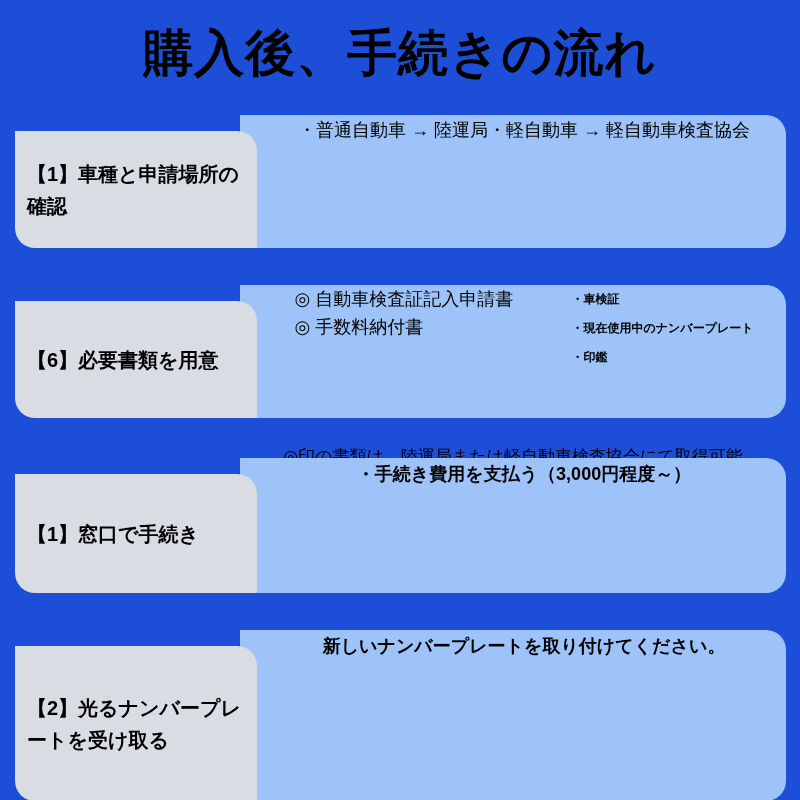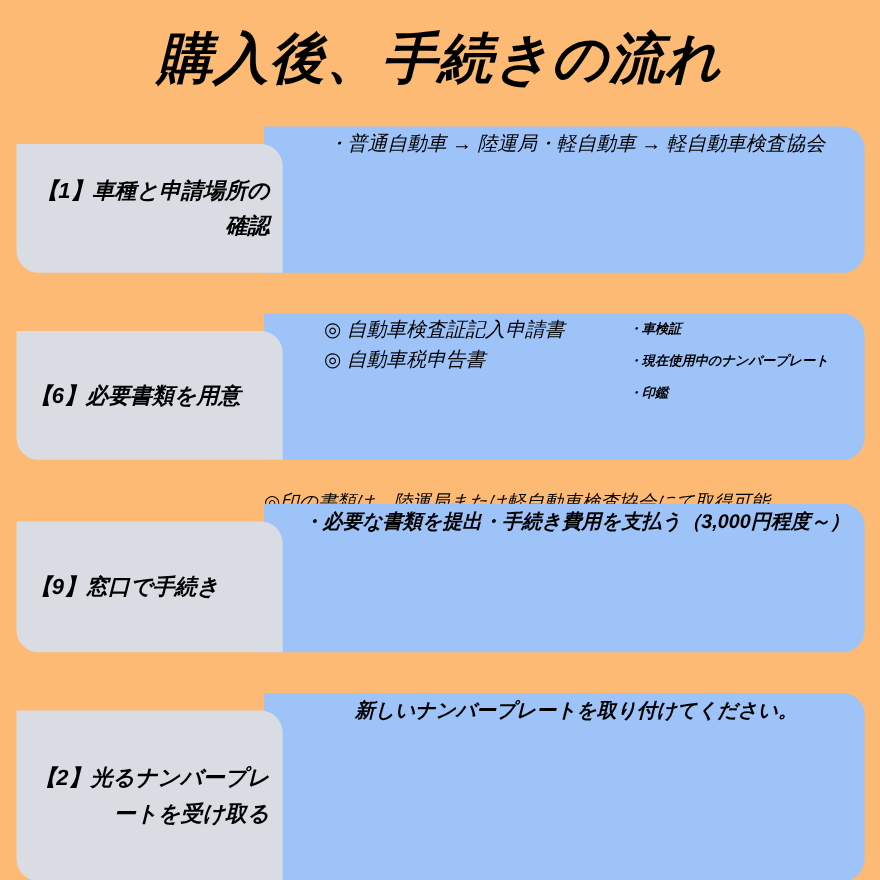--- a/index.html
+++ b/index.html
@@ -1,38 +1,38 @@
 <!DOCTYPE html>
 <html><head>
 <meta charset="utf-8">
 <style>
   html,body{margin:0;padding:0;background:#fff;}
-  .page{position:relative;width:800px;height:800px;background:#fdba74;overflow:hidden;
-        font-family:"Liberation Sans","DejaVu Sans",sans-serif;color:#000;font-style:italic;}
+  .page{position:relative;width:800px;height:800px;background:#1d4ed8;overflow:hidden;
+        font-family:"Liberation Sans","DejaVu Sans",sans-serif;color:#000;}
   .title{position:absolute;top:20px;left:0;width:100%;margin:0;text-align:center;
          font-size:50px;font-weight:900;letter-spacing:1px;}
   .row{position:absolute;left:0;width:800px;}
   .row1{top:115px;height:133px;}
   .row2{top:285px;height:133px;}
   .row3{top:458px;height:135px;}
   .row4{top:630px;height:171px;}
   .blue-box{position:absolute;left:240px;right:14px;top:0;bottom:0;background:#9dc3f8;
             border-radius:0 20px 20px 0;display:flex;flex-direction:row;justify-content:center;
             padding:0 6px 0 28px;box-sizing:border-box;}
   .gray-box{position:absolute;left:15px;width:242px;top:16px;bottom:0;background:#d9dce3;
             border-radius:0 20px 0 20px;display:flex;align-items:center;
-            padding:0 12px;box-sizing:border-box;font-weight:bold;font-size:20px;line-height:32px;text-align:right;}
+            padding:0 12px;box-sizing:border-box;font-weight:bold;font-size:20px;line-height:32px;}
   .line{margin:0;font-size:18px;line-height:30px;}
   .bold .line{font-weight:bold;line-height:32px;}
   .doc-cols{display:flex;align-items:flex-start;}
   .doc-cols ul{list-style:none;margin:0;padding:0;}
   .col-a{width:277px;flex:0 0 277px;}
   .col-a li{font-size:18px;line-height:28px;white-space:nowrap;}
   .col-b li{font-size:12px;font-weight:bold;line-height:29px;white-space:nowrap;}
-  .note{position:absolute;top:429px;left:240px;right:14px;
+  .note{position:absolute;top:429px;left:240px;right:14px;text-align:center;
         font-size:17px;line-height:21px;}
 </style>
 </head>
 <body>
 
 <div class="page">
 
   <h1 class="title">購入後、手続きの流れ</h1>
 
   <section class="row row1">
@@ -43,43 +43,42 @@
     <div class="gray-box">
       <span>【1】車種と申請場所の確認</span>
     </div>
   </section>
 
   <section class="row row2">
     <div class="blue-box">
       <div class="doc-cols">
         <ul class="col-a">
           <li>◎ 自動車検査証記入申請書</li>
-          <li>◎ 自動車税申告書</li>
+          <li>◎ 手数料納付書</li>
         </ul>
         <ul class="col-b">
           <li>・車検証</li>
           <li>・現在使用中のナンバープレート</li>
           <li>・印鑑</li>
         </ul>
       </div>
     </div>
     <div class="gray-box">
       <span>【6】必要書類を用意</span>
     </div>
   </section>
 
   <p class="note">◎印の書類は、陸運局または軽自動車検査協会にて取得可能</p>
 
   <section class="row row3">
     <div class="blue-box bold">
-      <p class="line">・必要な書類を提出</p>
       <p class="line">・手続き費用を支払う（3,000円程度～）</p>
     </div>
     <div class="gray-box">
-      <span>【9】窓口で手続き</span>
+      <span>【1】窓口で手続き</span>
     </div>
   </section>
 
   <section class="row row4">
     <div class="blue-box bold">
       <p class="line">新しいナンバープレートを取り付けてください。</p>
     </div>
     <div class="gray-box">
       <span>【2】光るナンバープレートを受け取る</span>
     </div>

